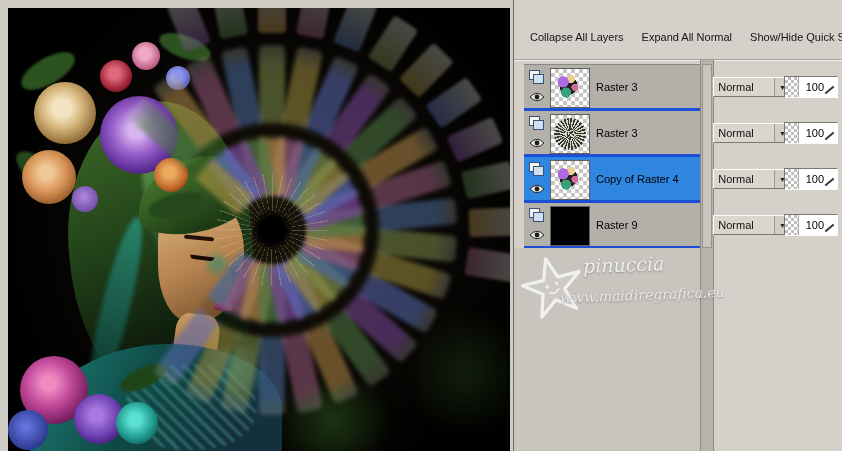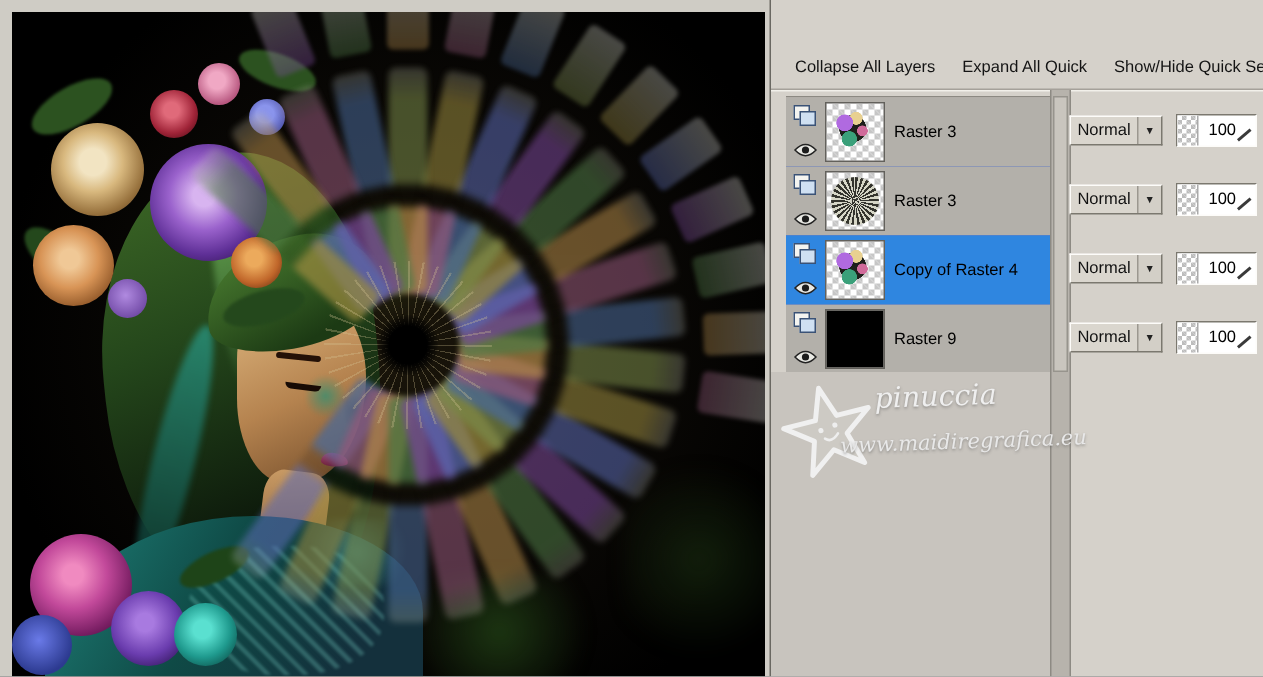--- a/index.html
+++ b/index.html
@@ -38,25 +38,25 @@
 
   
   #palette{position:absolute;left:513px;top:0;width:329px;height:451px;background:#d5d1ca;border-left:1px solid #6a6862;box-sizing:border-box}
   #ptitle{position:absolute;left:0;top:0;width:100%;height:30px;border-bottom:1px solid #a5a19a;box-shadow:0 1px 0 #f2f0ea;box-sizing:border-box}
   .ptitle-text{position:absolute;left:24px;top:8px;font-size:12px;color:#2a2a2a}
   .ptitle-icons{position:absolute;right:8px;top:8px;display:flex;gap:9px;align-items:center}
   .restore{position:relative;width:13px;height:12px;display:inline-block}
   .restore::before{content:"";position:absolute;left:0;bottom:0;width:7px;height:6px;border:1px solid #4a4a46;background:#dedad2}
   .restore::after{content:"";position:absolute;right:0;top:0;width:7px;height:6px;border:1px solid #4a4a46;background:#dedad2}
   .chev{font-size:8px;color:#333;line-height:12px}
-  #ptoolbar{position:absolute;left:0;top:31px;width:100%;height:29px;display:flex;align-items:center;gap:18px;padding-left:16px;box-sizing:border-box;border-bottom:1px solid #a5a19a;box-shadow:0 1px 0 #f2f0ea;white-space:nowrap;overflow:hidden}
+  #ptoolbar{position:absolute;left:0;top:31px;width:100%;height:29px;display:flex;align-items:flex-start;gap:18px;padding-left:16px;box-sizing:border-box;border-bottom:1px solid #a5a19a;box-shadow:0 1px 0 #f2f0ea;white-space:nowrap;overflow:hidden}
   .tlink{font-size:11px;color:#141414;cursor:default}
 
   #rows{position:absolute;left:10px;top:64px;width:176px;height:184px;border-top:1px solid #8c8982}
-  .layer-row{position:absolute;left:0;width:176px;height:48px;background:#b3b0aa;border-bottom:2px solid #1d4ed8;box-sizing:border-box}
+  .layer-row{position:absolute;left:0;width:176px;height:48px;background:#b3b0aa;border-bottom:5px solid #1d4ed8;box-sizing:border-box}
   .layer-row.selected{background:#2f86e0}
   .lr-icons{position:absolute;left:2px;top:0;width:22px;height:100%}
   .badge{position:absolute;left:3px;top:5px;width:16px;height:14px}
   .badge::before{content:"";position:absolute;left:0;top:0;width:9px;height:8px;background:#f4f4f0;border:1px solid #3a5276}
   .badge::after{content:"";position:absolute;left:4px;top:4px;width:9px;height:8px;background:#cfe0f2;border:1px solid #3a5276}
   .eye{position:absolute;left:3px;bottom:6px;line-height:0}
   .thumb{position:absolute;left:26px;top:3px;width:38px;height:38px;border:1px solid #63615c;overflow:hidden}
   .checker{background-image:linear-gradient(45deg,#c6c6c6 25%,transparent 25%,transparent 75%,#c6c6c6 75%),linear-gradient(45deg,#c6c6c6 25%,#fff 25%,#fff 75%,#c6c6c6 75%);background-size:8px 8px;background-position:0 0,4px 4px;background-color:#fff}
   .mini{position:absolute;inset:0}
   .mini-r3{background:
@@ -66,21 +66,21 @@
     radial-gradient(circle at 63% 48%, #d06a9a 0 11%, rgba(0,0,0,0) 12%),
     radial-gradient(circle at 46% 44%, rgba(20,20,16,.95) 0 30%, rgba(0,0,0,0) 31%)}
   .mini-spiral{inset:3px;border-radius:50%;background:repeating-conic-gradient(#35352e 0 7deg,#d6d6c6 7deg 14deg)}
   .mini-black{background:#000}
   .lname{position:absolute;left:72px;top:0;height:100%;display:flex;align-items:center;font-size:11px;color:#000;white-space:nowrap}
 
   #rowsunder{position:absolute;left:0;top:248px;width:186px;height:203px;background:#c8c4be}
   #vstrip{position:absolute;left:186px;top:60px;width:14px;height:391px;background:#b7b3ac;border-left:1px solid #8d8a83;border-right:1px solid #8d8a83;box-sizing:border-box}
   #vthumb{position:absolute;left:1px;top:4px;width:10px;height:184px;background:#c9c5be;border:1px solid #97948d;box-sizing:border-box}
 
-  .blend{position:absolute;left:199px;width:62px;height:20px;background:#dad6ce;border:1px solid;border-color:#fdfcf9 #7b786f #7b786f #fdfcf9;box-sizing:border-box}
+  .blend{position:absolute;left:199px;width:78px;height:20px;background:#dad6ce;border:1px solid;border-color:#fdfcf9 #7b786f #7b786f #fdfcf9;box-sizing:border-box}
   .blabel{position:absolute;left:0;top:0;width:44px;height:100%;display:flex;align-items:center;justify-content:center;font-size:11px;color:#111}
   .barrow{position:absolute;right:0;top:0;width:15px;height:100%;display:flex;align-items:center;justify-content:center;font-size:7px;color:#222;border-left:1px solid #9c9890;background:#d3cfc7}
   .opacity{position:absolute;left:270px;width:54px;height:22px;background:#fff;border:1px solid;border-color:#7b786f #fdfcf9 #fdfcf9 #7b786f;box-sizing:border-box}
   .checker-sm{position:absolute;left:0;top:0;width:13px;height:100%;background-image:linear-gradient(45deg,#bdbdbd 25%,transparent 25%,transparent 75%,#bdbdbd 75%),linear-gradient(45deg,#bdbdbd 25%,#fff 25%,#fff 75%,#bdbdbd 75%);background-size:6px 6px;background-position:0 0,3px 3px;background-color:#fff;border-right:1px solid #aaa}
   .oval{position:absolute;right:13px;top:0;height:100%;display:flex;align-items:center;font-size:11px;color:#000}
   .odiag{position:absolute;right:2px;bottom:6px;width:11px;height:2px;background:#3a3a3a;transform:rotate(-40deg)}
 
   
   #wm{position:absolute;left:6px;top:246px;width:182px;height:95px;transform:rotate(-2deg)}
   .wm-name{position:absolute;left:64px;top:8px;font-family:"DejaVu Serif",serif;font-style:italic;font-size:19px;color:#efefef;text-shadow:0 1px 2px rgba(70,70,70,.45)}
@@ -169,21 +169,21 @@
       <div id="hub"></div>
       <div id="hubcore"></div>
     </div>
   </div>
 
   <div id="palette">
 
 
     <div id="ptoolbar">
       <span class="tlink">Collapse All Layers</span>
-      <span class="tlink">Expand All Quick</span>
+      <span class="tlink">Expand All Normal</span>
       <span class="tlink">Show/Hide Quick Se</span>
     </div>
 
     <div id="rows">
 
       <div class="layer-row" style="top:0">
         <div class="lr-icons">
           <span class="badge"></span>
           <span class="eye"><svg width="16" height="10" viewBox="0 0 16 10">
                 <path d="M1 5 Q8 -2.5 15 5 Q8 12.5 1 5 Z" fill="#e9e9e4" stroke="#222" stroke-width="1"></path>

